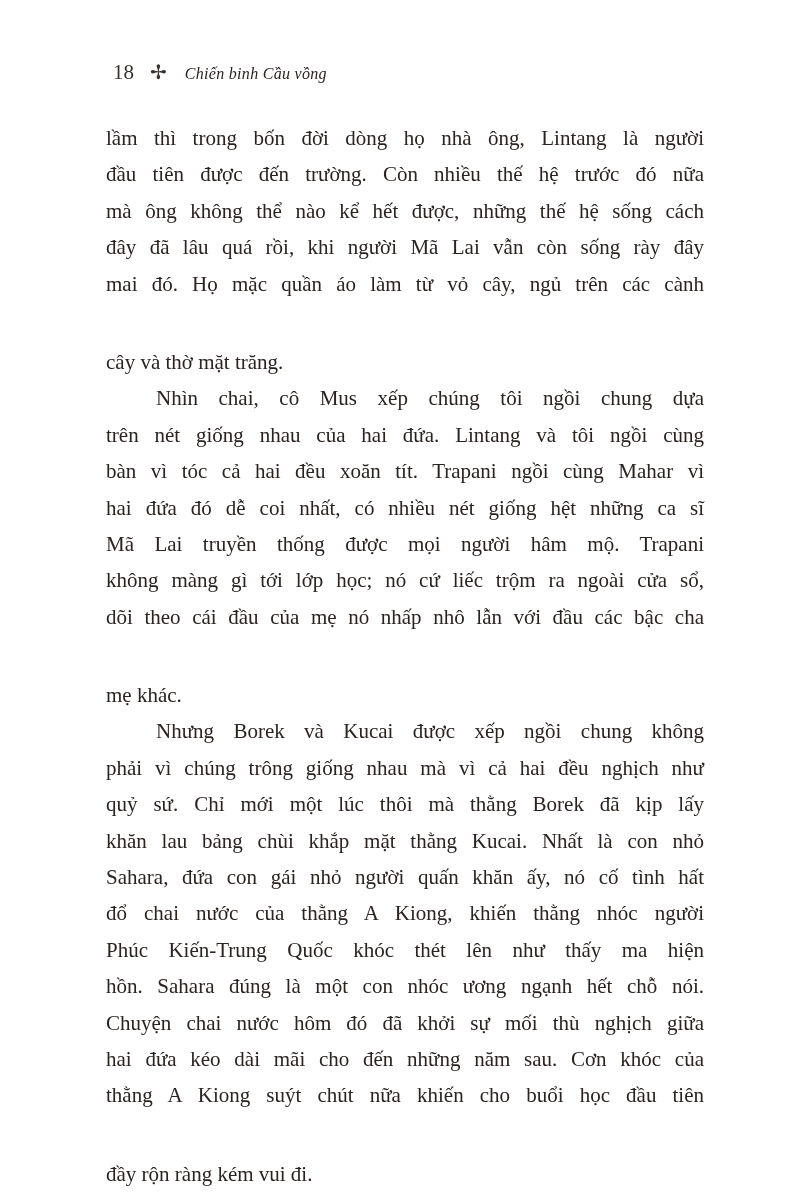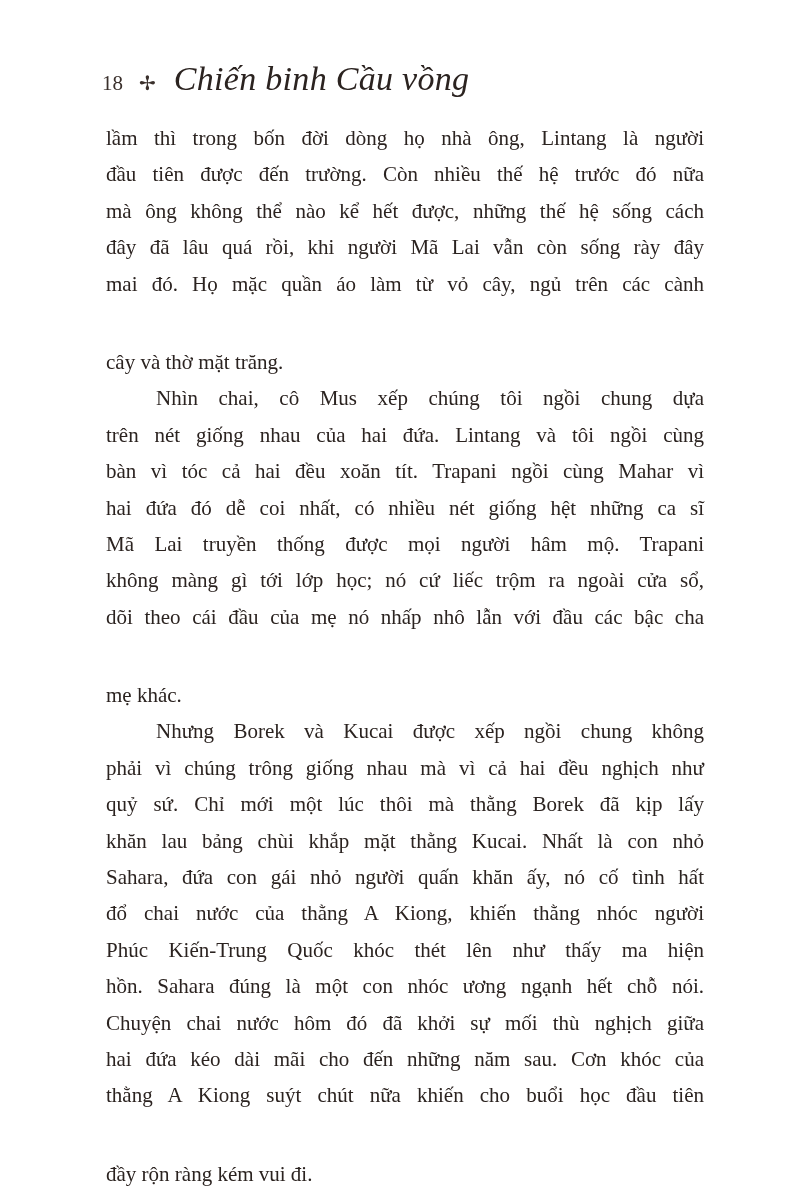--- a/index.html
+++ b/index.html
@@ -10,40 +10,40 @@
     body {
       width: 800px;
       height: 1192px;
       position: relative;
       overflow: hidden;
       color: #2b2320;
       font-family: "Liberation Serif", "DejaVu Serif", serif;
     }
     .header {
       position: absolute;
-      left: 102px;
+      left: 113px;
       top: 60px;
       height: 36px;
       display: flex;
       align-items: baseline;
       white-space: nowrap;
       justify-content: flex-end;
     }
     .page-number {
       font-size: 21px;
       color: #3a302c;
     }
     .ornament {
       font-size: 20px;
       margin-left: 16px;
       margin-right: 18px;
       color: #3a302c;
     }
     .running-title {
-      font-size: 34px;
+      font-size: 16px;
       font-style: italic;
       color: #2b2320;
       letter-spacing: 0.3px;
     }
     .body-text {
       position: absolute;
       left: 106px;
       top: 120px;
       width: 598px;
       font-size: 21px;

